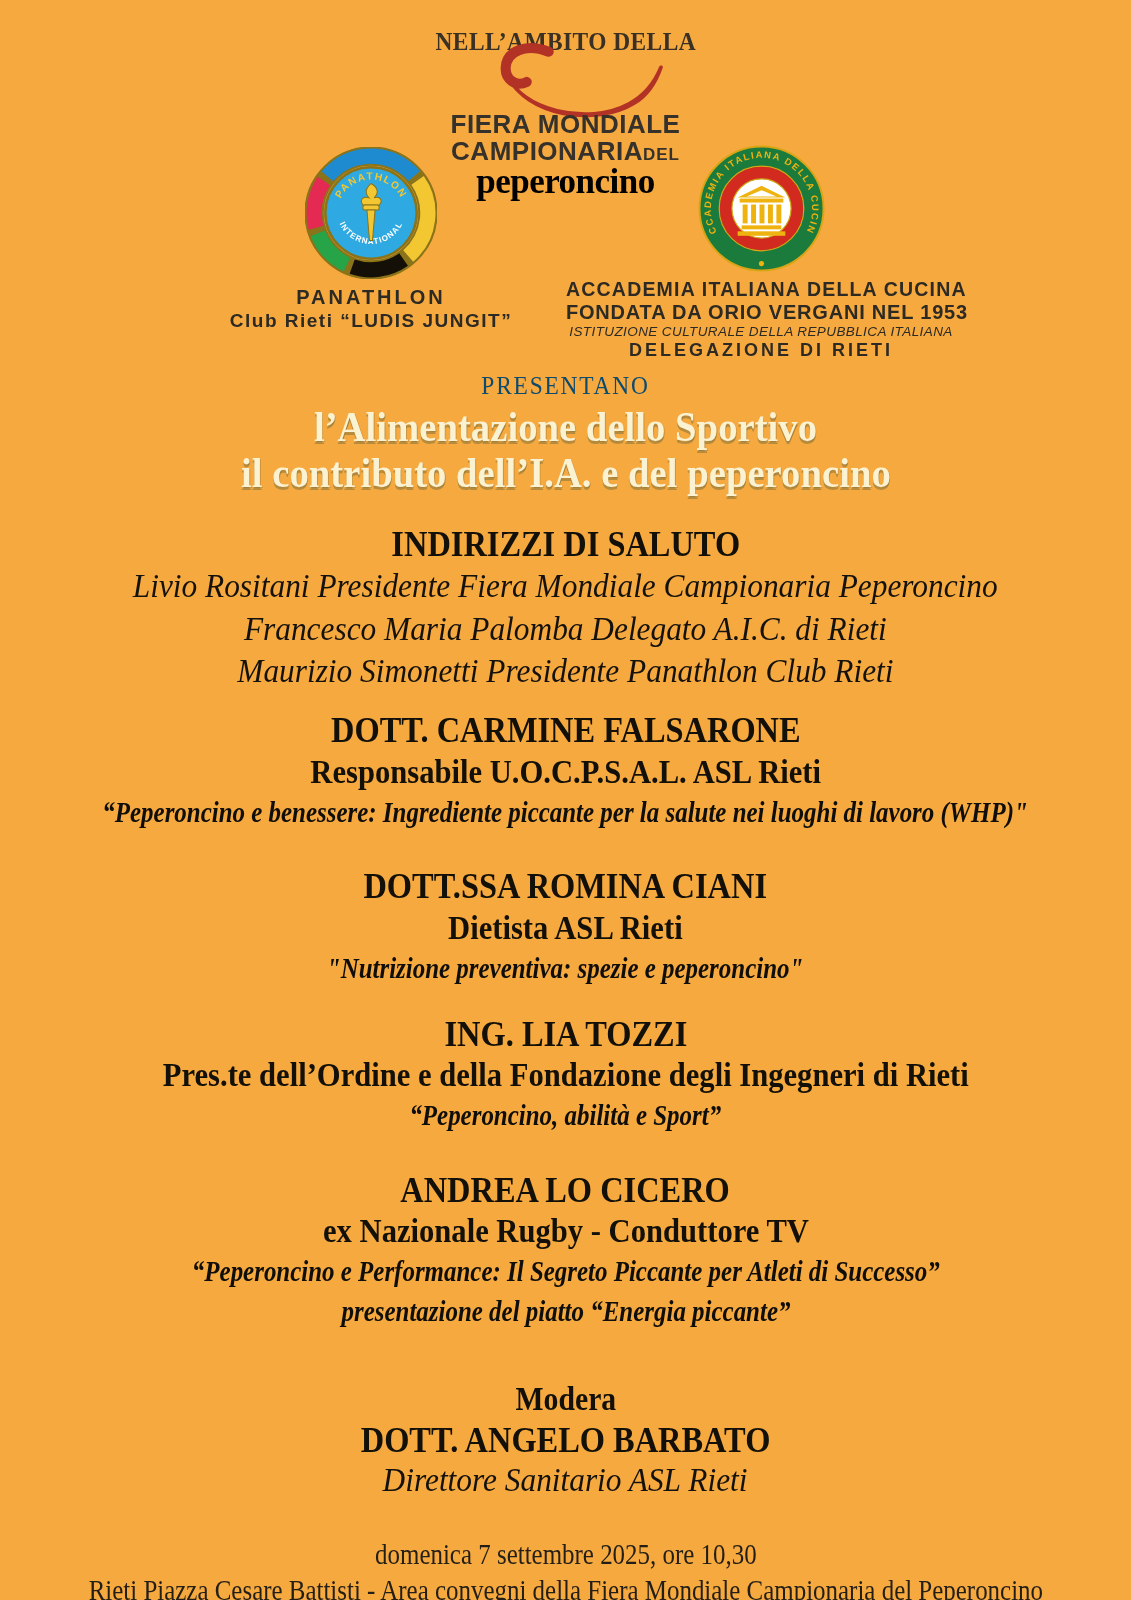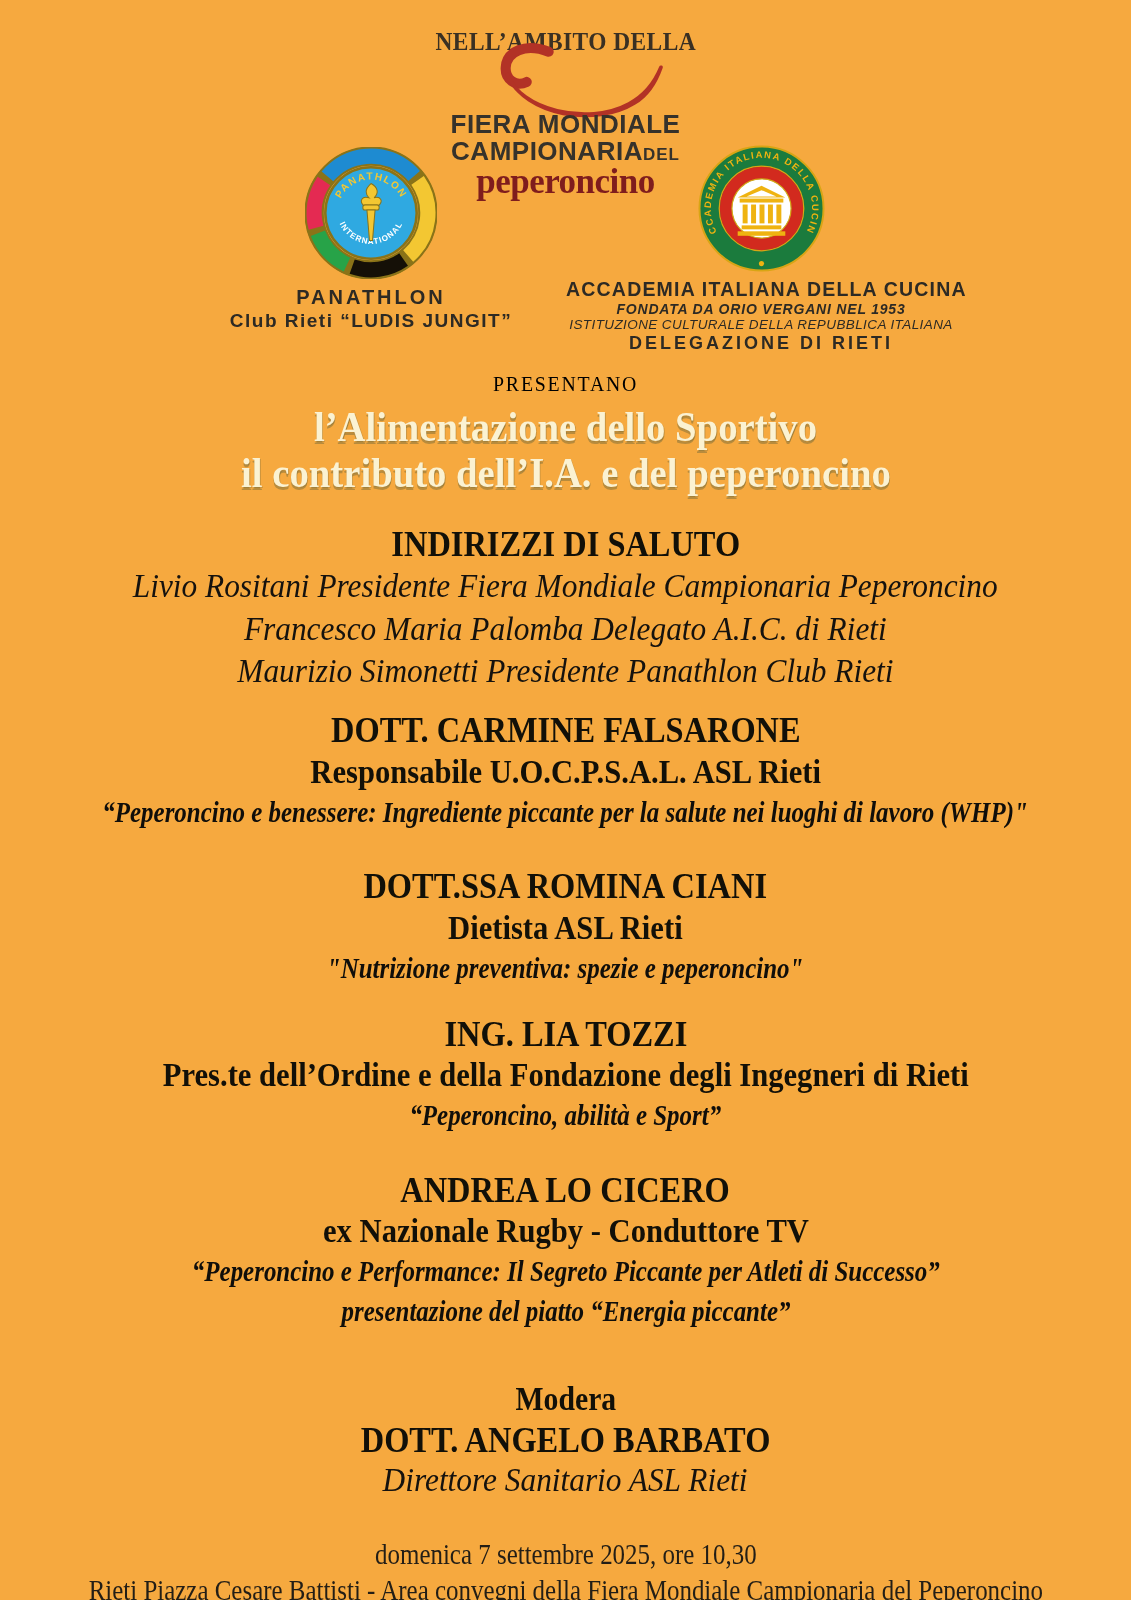--- a/index.html
+++ b/index.html
@@ -17,36 +17,36 @@
 
   
   .header{position:relative;height:402px;}
   .kicker{position:absolute;top:27px;left:0;right:0;
     font-size:26px;font-weight:700;letter-spacing:.5px;color:#3A3023;}
   .pepper-wrap{position:absolute;top:38px;left:50%;transform:translateX(-50%);}
   .fiera-text{position:absolute;top:111px;left:0;right:0;text-align:center;line-height:1.02;}
   .fiera-l1,.fiera-l2{font-family:"Liberation Sans",sans-serif;font-weight:800;
     font-size:26px;color:#36322B;letter-spacing:.5px;}
   .fiera-small{font-size:17px;letter-spacing:1px;}
-  .fiera-l3{font-size:35px;font-weight:700;color:#7f1d1d;letter-spacing:-.5px;line-height:1.0;}
+  .fiera-l3{font-size:35px;font-weight:700;color:#000000;letter-spacing:-.5px;line-height:1.0;}
 
   .logo-block{position:absolute;text-align:center;}
   .pan-block{left:221px;top:147px;width:300px;}
   .acc-block{left:566px;top:145px;width:390px;}
   .logo-block svg{display:block;margin:0 auto;}
   .caption{font-family:"Liberation Sans",sans-serif;color:#2D2A24;white-space:nowrap;}
   .pan-cap1{margin-top:7px;font-size:20px;font-weight:800;letter-spacing:3px;}
   .pan-cap2{margin-top:1px;font-size:19px;font-weight:700;letter-spacing:1.5px;}
   .acc-cap1{margin-top:6px;font-size:19.5px;font-weight:800;letter-spacing:1.2px;}
-  .acc-cap2{font-size:14px;font-weight:800;letter-spacing:.8px;font-style:italic;}
+  .acc-cap2{font-size:20px;font-weight:800;letter-spacing:.8px;}
   .acc-cap3{font-size:13.5px;font-weight:400;font-style:italic;letter-spacing:.4px;}
   .acc-cap4{margin-top:1px;font-size:18px;font-weight:800;letter-spacing:3px;}
 
   .presentano{position:absolute;top:371px;left:0;right:0;text-align:center;
-    font-size:22px;font-weight:400;letter-spacing:2px;color:#000000;}
+    font-size:26px;font-weight:400;letter-spacing:2px;color:#0c4a6e;}
 
   
   .title{margin-top:2px;line-height:1.08;}
   .title-line{font-size:43px;font-weight:700;color:#FBF2D2;
     text-shadow:0 3px 0 rgba(122,110,58,.5),1px 1px 0 rgba(122,110,58,.35);}
 
   
   .section{line-height:1.18;}
   .sec-0{margin-top:26px;}
   .sec-1{margin-top:17px;}

